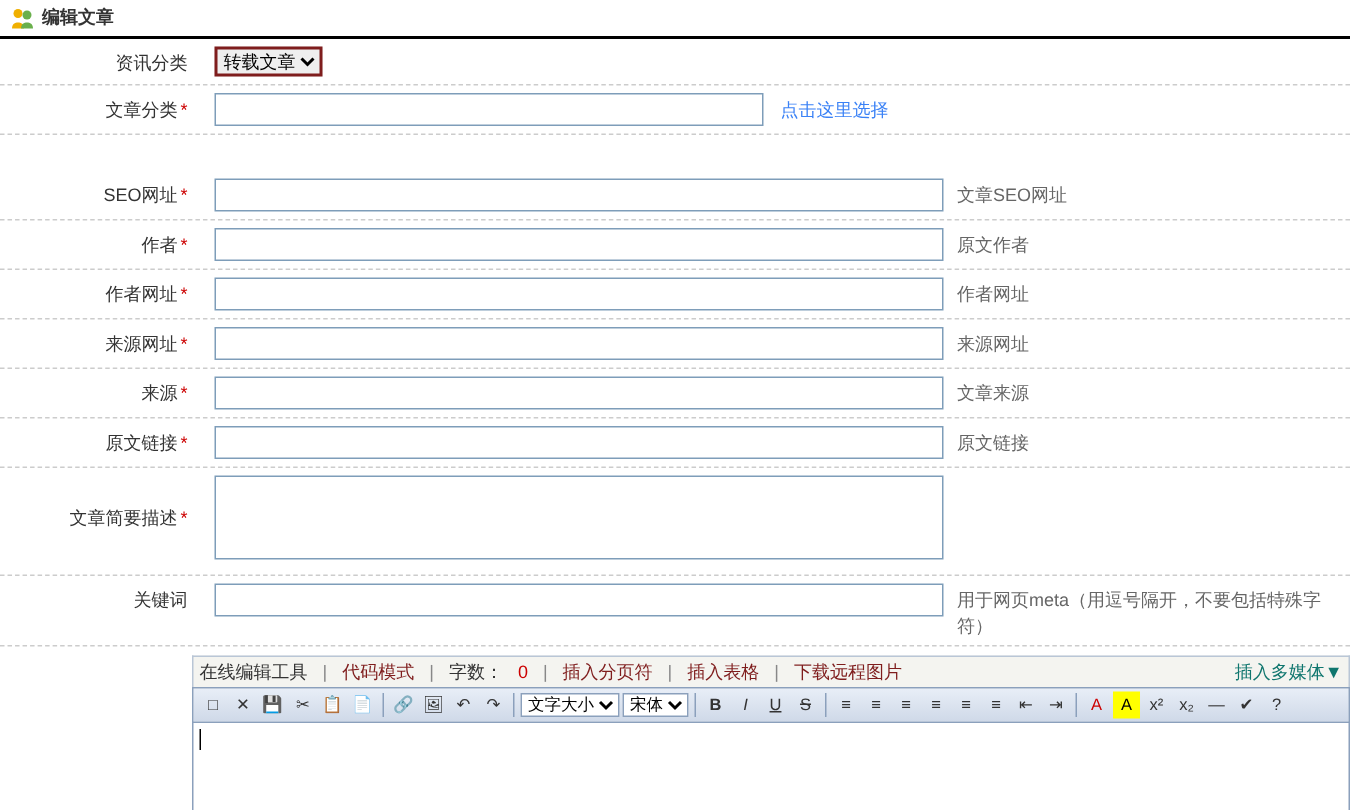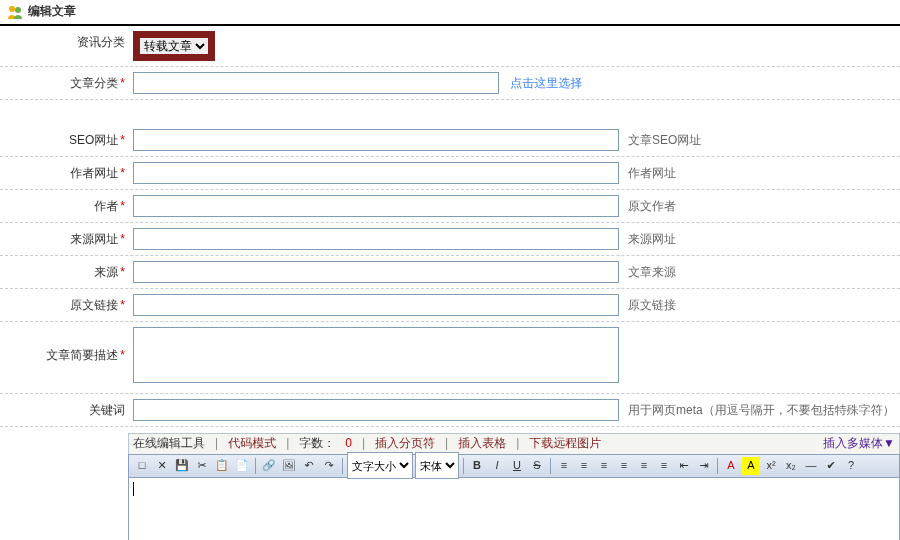--- a/index.html
+++ b/index.html
@@ -2,40 +2,40 @@
 <html><head>
 <meta charset="utf-8">
 <style>
 html,body{margin:0;padding:0;font:12px/1.4 "SimSun","宋体",Arial,sans-serif;color:#333;background:#fff}
 .page{width:900px}
 .title-bar{display:flex;padding:3px 6px;border-bottom:2px solid #000}
 .title-bar svg{margin-right:4px}
 .title-bar span{font-weight:bold}
 .form-row{display:flex;align-items:flex-start;padding:5px 0 5px 0;border-bottom:1px dashed #ccc}
 .no-border{border-bottom:none}
-.label-cell{width:125px;text-align:right;padding-right:8px;padding-top:3px}
+.label-cell{width:125px;text-align:right;padding-right:18px;padding-top:3px}
 .req{color:#c00;margin-left:2px}
 .input-cell{flex:0 0 495px}
 .input-cell input[type=text]{width:480px;height:18px;border:1px solid #7e9db9;padding:1px 2px;font:12px Arial}
 .input-cell textarea{width:480px;height:50px;border:1px solid #7e9db9;font:12px Arial;resize:none}
-.input-cell select{border:7px solid #7f1d1d;font:12px Arial}
+.input-cell select{border:2px solid #7f1d1d;font:12px Arial}
 .short-input{width:360px!important}
 .select-link{color:#3b82f6;margin-left:8px;cursor:pointer}
 .hint-cell{flex:1;color:#666;padding-top:3px}
 .hint-cell .em{font-style:italic;color:#555}
 .editor-wrap{padding:0 0 0 128px;margin-top:6px}
 .editor-bar1{display:flex;align-items:center;background:#f4f4f0;border:1px solid #b9c6d6;border-bottom:none;height:20px;font-size:12px;padding:0 4px}
 .editor-bar1 .left{display:flex;gap:10px;align-items:center}
 .editor-bar1 .left span{color:#333}
 .editor-bar1 .left .sep{color:#888}
 .editor-bar1 .left .lnk{color:#7f1d1d;cursor:pointer}
-.editor-bar1 .right{margin-left:auto;color:#4c1d95;cursor:pointer}
+.editor-bar1 .right{margin-left:auto;color:#0f766e;cursor:pointer}
 .editor-bar2{display:flex;align-items:center;gap:2px;background:linear-gradient(#e8eef7,#cfd9e8);border:1px solid #8ba0bc;height:22px;padding:0 4px}
 .tb{width:16px;height:16px;border:1px solid transparent;display:flex;align-items:center;justify-content:center;font-size:11px;cursor:pointer}
-.tbsel{font:11px Arial;border:1px solid #8ba0bc;background:#fff;height:27px}
+.tbsel{font:11px Arial;border:1px solid #8ba0bc;background:#fff;height:16px}
 .vsep{width:1px;height:16px;background:#8ba0bc;margin:0 2px}
 .editor-area{border:1px solid #8ba0bc;border-top:none;height:90px;padding:4px;background:#fff}
 .editor-area .caret{border-left:1px solid #000;height:14px}
 </style>
 </head>
 <body>
 
 <div class="page">
   <div class="title-bar">
     <svg width="18" height="18" viewBox="0 0 18 18">
@@ -64,29 +64,29 @@
 
   <div style="height:24px"></div>
 
   <div class="form-row">
     <div class="label-cell"><span>SEO网址</span><span class="req">*</span></div>
     <div class="input-cell"><input type="text" style=""></div>
     <div class="hint-cell">文章SEO网址</div>
   </div>
 
   <div class="form-row">
+    <div class="label-cell"><span>作者</span><span class="req">*</span></div>
+    <div class="input-cell"><input type="text" style=""></div>
+    <div class="hint-cell">原文作者</div>
+  </div>
+
+  <div class="form-row">
     <div class="label-cell"><span>作者网址</span><span class="req">*</span></div>
     <div class="input-cell"><input type="text" style=""></div>
     <div class="hint-cell">作者网址</div>
-  </div>
-
-  <div class="form-row">
-    <div class="label-cell"><span>作者</span><span class="req">*</span></div>
-    <div class="input-cell"><input type="text" style=""></div>
-    <div class="hint-cell">原文作者</div>
   </div>
 
   <div class="form-row">
     <div class="label-cell"><span>来源网址</span><span class="req">*</span></div>
     <div class="input-cell"><input type="text" style=""></div>
     <div class="hint-cell">来源网址</div>
   </div>
 
   <div class="form-row">
     <div class="label-cell"><span>来源</span><span class="req">*</span></div>

